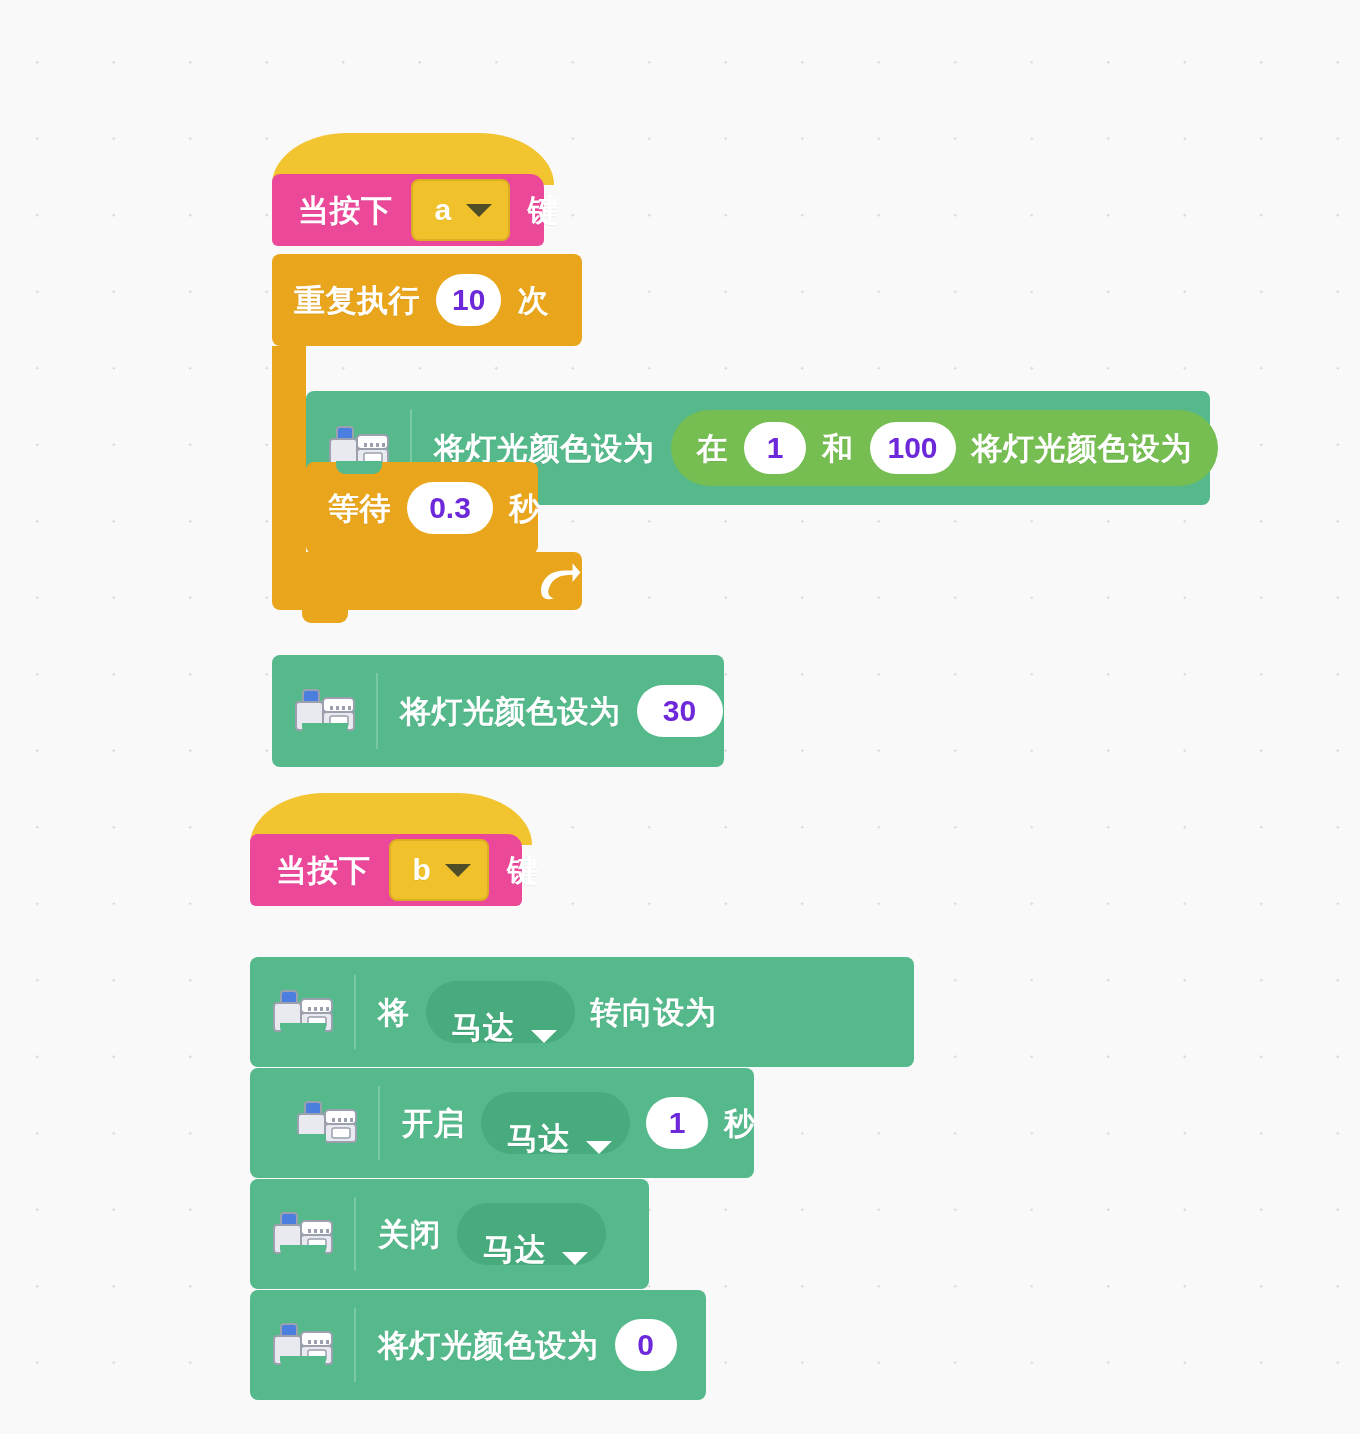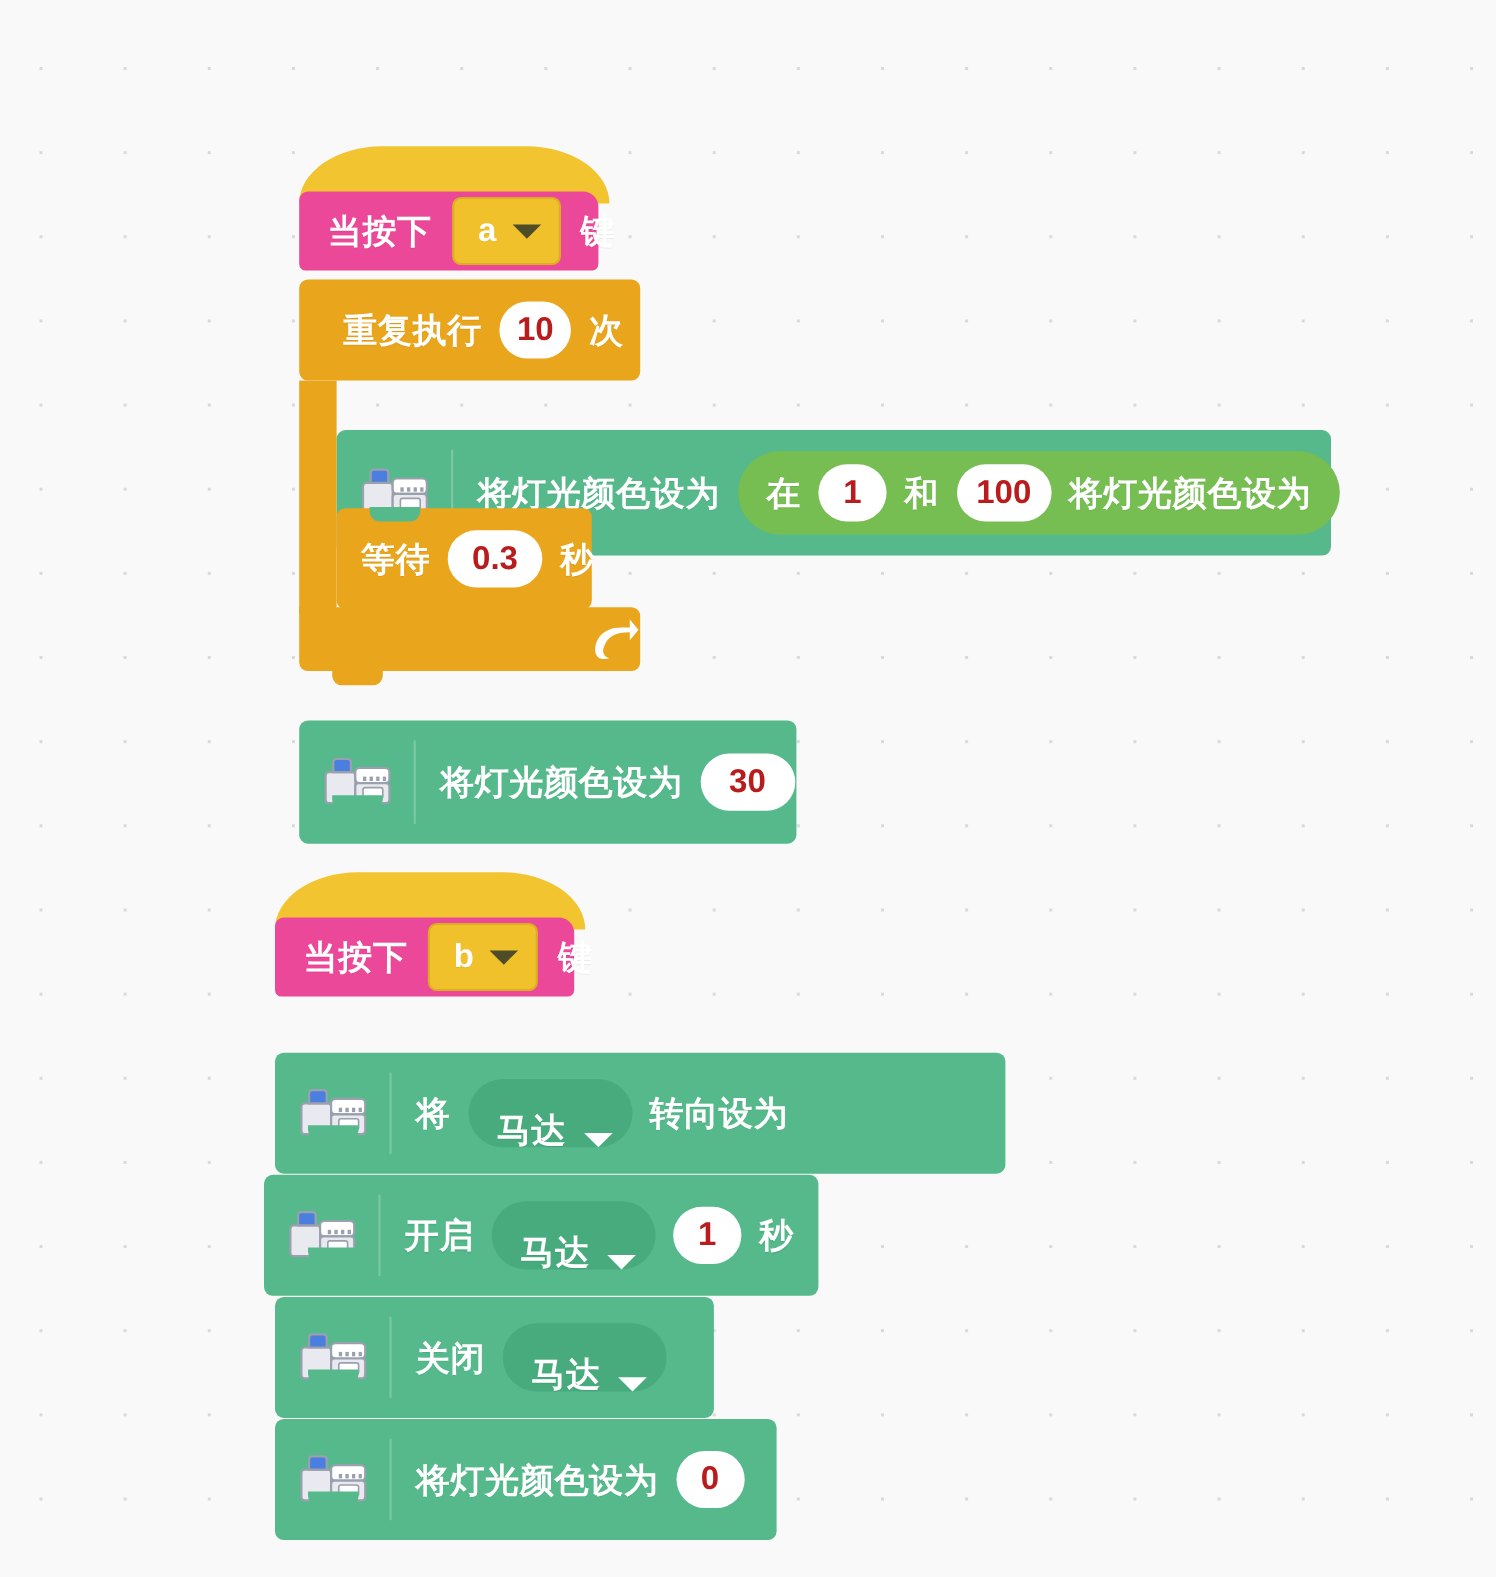--- a/index.html
+++ b/index.html
@@ -58,21 +58,21 @@
     background: #f2c430;
     border-radius: 130px 130px 0 0 / 90px 90px 0 0;
     z-index: 4;
   }
 
   
   .c-top {
     background: #e9a51c;
     border-radius: 8px;
     height: 92px;
-    padding-left: 40px;
+    padding-left: 22px;
     padding-right: 26px;
     gap: 16px;
     z-index: 3;
   }
   .c-left {
     position: absolute;
     width: 34px;
     background: #e9a51c;
     z-index: 3;
   }
@@ -134,21 +134,21 @@
     align-items: center;
     gap: 16px;
     padding-left: 22px;
     padding-right: 24px;
     height: 100%;
   }
 
   
   .oval {
     background: #ffffff;
-    color: #b91c1c;
+    color: #6d28d9;
     border-radius: 999px;
     min-width: 62px;
     height: 52px;
     padding: 0 16px;
     display: flex;
     align-items: center;
     justify-content: center;
     font-size: 30px;
     font-weight: 700;
     flex: none;
@@ -320,21 +320,21 @@
       <span class="lbl">将</span>
       <div class="dd-green">
         <span class="lbl">马达</span>
         <span class="caret white"></span>
       </div>
       <span class="lbl">转向设为</span>
     </div>
   </div>
   <div class="g-notch" style="left:280px; top:1023px;"></div>
 
-  <div class="blk green" style="left:240px; top:1024px; width:504px; height:110px;">
+  <div class="blk green" style="left:250px; top:1024px; width:504px; height:110px;padding-left:24px;">
     <svg class="hub-icon" viewBox="0 0 62 46">
       <rect x="2" y="14" width="27" height="28" rx="3" fill="#e8eaef" stroke="#9aa0ae" stroke-width="2"></rect>
       <path d="M9 14 L9 5 C9 3 10 2 12 2 L22 2 C24 2 25 3 25 5 L25 14 Z" fill="#4a7fe0" stroke="#9aa0ae" stroke-width="2"></path>
       <rect x="29" y="10" width="31" height="14" rx="4" fill="#ffffff" stroke="#9aa0ae" stroke-width="2"></rect>
       <rect x="29" y="24" width="31" height="18" rx="3" fill="#e8eaef" stroke="#9aa0ae" stroke-width="2"></rect>
       <rect x="36" y="28" width="18" height="10" rx="2" fill="#ffffff" stroke="#9aa0ae" stroke-width="1.5"></rect>
       <g fill="#9aa0ae">
           <rect x="36" y="18" width="3" height="4"></rect>
           <rect x="42" y="18" width="3" height="4"></rect>
           <rect x="48" y="18" width="3" height="4"></rect>

